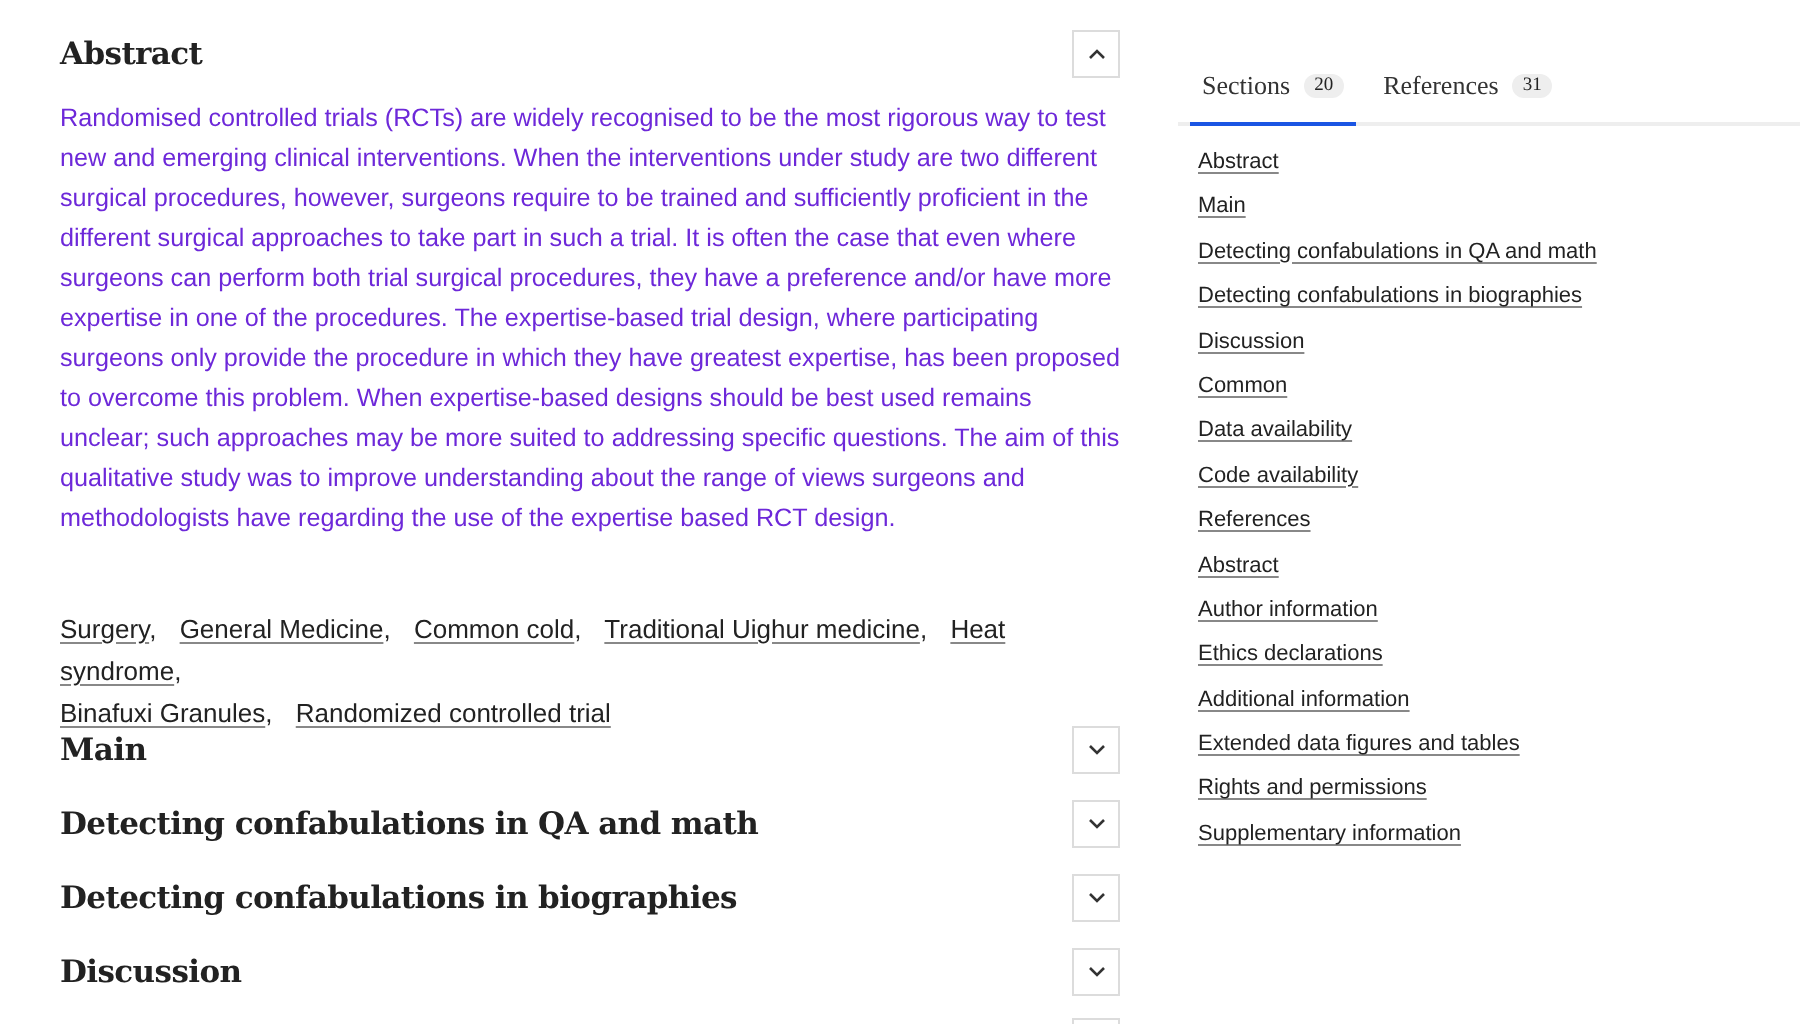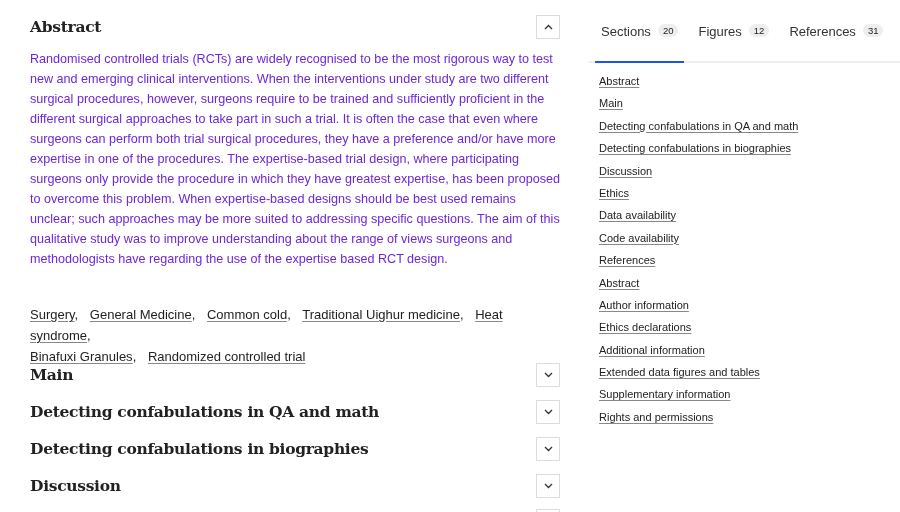--- a/index.html
+++ b/index.html
@@ -10,21 +10,21 @@
   .toggle { width:24px; height:24px; box-sizing:border-box; border:1px solid #dcdcdc; background:#fff; display:flex; align-items:center; justify-content:center; cursor:pointer; }
   .toggle svg { width:9px; height:6px; }
   .abstract-head { position:absolute; top:8px; left:0; width:530px; }
   .abstract-text { position:absolute; top:49px; left:0; width:530px; font-size:12.6px; line-height:20px; color:#6d28d9; margin:0; }
   .keywords { position:absolute; top:304px; left:0; width:530px; font-size:13px; line-height:21px; color:#222; }
   .keywords a { color:#222; text-decoration:underline; text-decoration-color:#888; text-underline-offset:2px; }
   .kw-sep { margin-right:8px; }
   .collapsed { position:absolute; left:0; width:530px; }
   .sidebar { position:absolute; left:599px; top:24px; width:301px; }
   .tabs { display:flex; height:37px; border-bottom:2px solid #eeeeee; margin-left:-10px; padding-left:6px; }
-  .tab { display:flex; align-items:flex-start; padding:0 6px; margin-right:8px; font-size:13px; color:#333; cursor:pointer; position:relative; height:37px; }
+  .tab { display:flex; align-items:center; padding:0 6px; margin-right:8px; font-size:13px; color:#333; cursor:pointer; position:relative; height:37px;font-family:Liberation Serif, serif; }
   .tab.active::after { content:""; position:absolute; left:0; right:0; bottom:-2px; height:2px; background:#1a55e3; }
   .badge { background:#eeeeee; border-radius:8px; font-size:9.5px; padding:1px 5px; margin-left:7px; color:#222; }
   .toc { list-style:none; margin:0; padding:0; position:absolute; top:48px; left:0; }
   .toc li { height:22.4px; font-size:11px; line-height:18px; }
   .toc a { color:#222; text-decoration:underline; text-decoration-color:#888; text-underline-offset:2px; cursor:pointer; }
   .peek { position:absolute; left:536px; top:509px; width:22px; height:3px; border-top:1px solid #dcdcdc; border-left:1px solid #dcdcdc; border-right:1px solid #dcdcdc; }
 </style>
 </head>
 <body>
 
@@ -90,40 +90,36 @@
 
 <div class="peek"></div>
 
 <aside class="sidebar">
   <div class="tabs">
     <div class="tab active">
       <span>Sections</span>
       <span class="badge">20</span>
     </div>
     <div class="tab">
-      <span>Figures</span>
-      <span class="badge">12</span>
-    </div>
-    <div class="tab">
       <span>References</span>
       <span class="badge">31</span>
     </div>
   </div>
 
   <ul class="toc">
     <li><a>Abstract</a></li>
     <li><a>Main</a></li>
     <li><a>Detecting confabulations in QA and math</a></li>
     <li><a>Detecting confabulations in biographies</a></li>
     <li><a>Discussion</a></li>
-    <li><a>Ethics</a></li>
+    <li><a>Common</a></li>
     <li><a>Data availability</a></li>
     <li><a>Code availability</a></li>
     <li><a>References</a></li>
     <li><a>Abstract</a></li>
     <li><a>Author information</a></li>
     <li><a>Ethics declarations</a></li>
     <li><a>Additional information</a></li>
     <li><a>Extended data figures and tables</a></li>
+    <li><a>Rights and permissions</a></li>
     <li><a>Supplementary information</a></li>
-    <li><a>Rights and permissions</a></li>
   </ul>
 </aside>
 
 </body></html>

